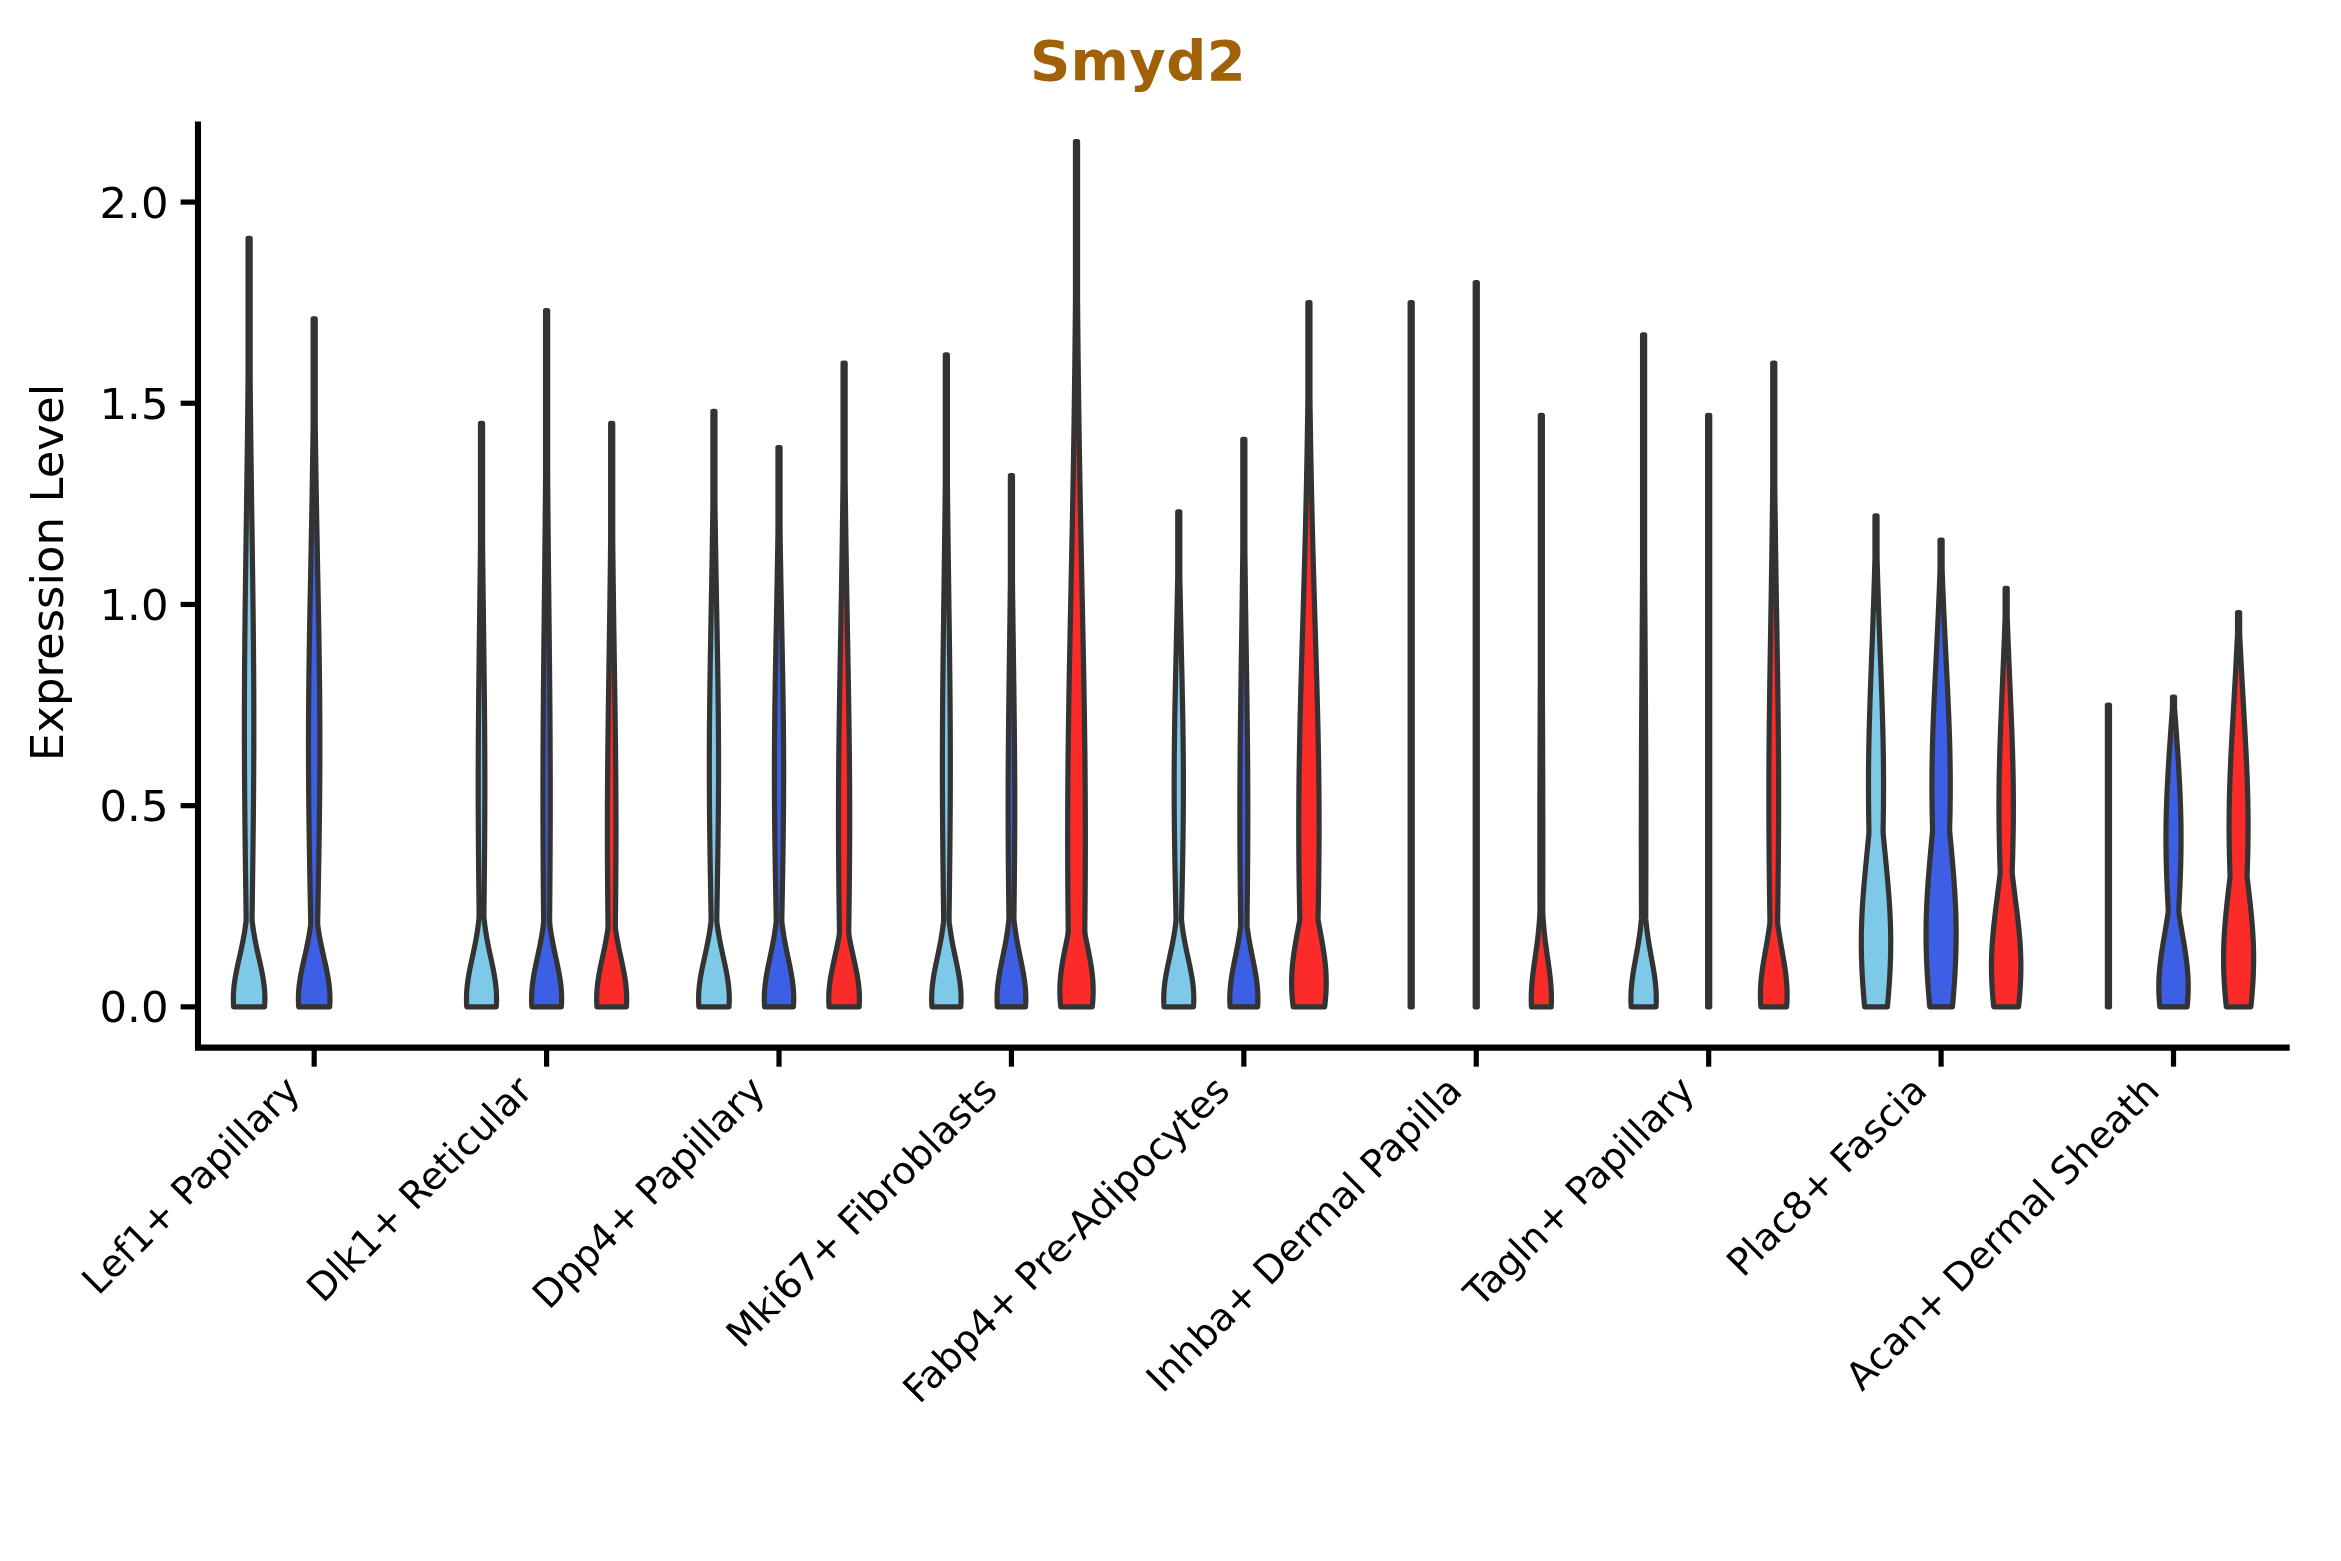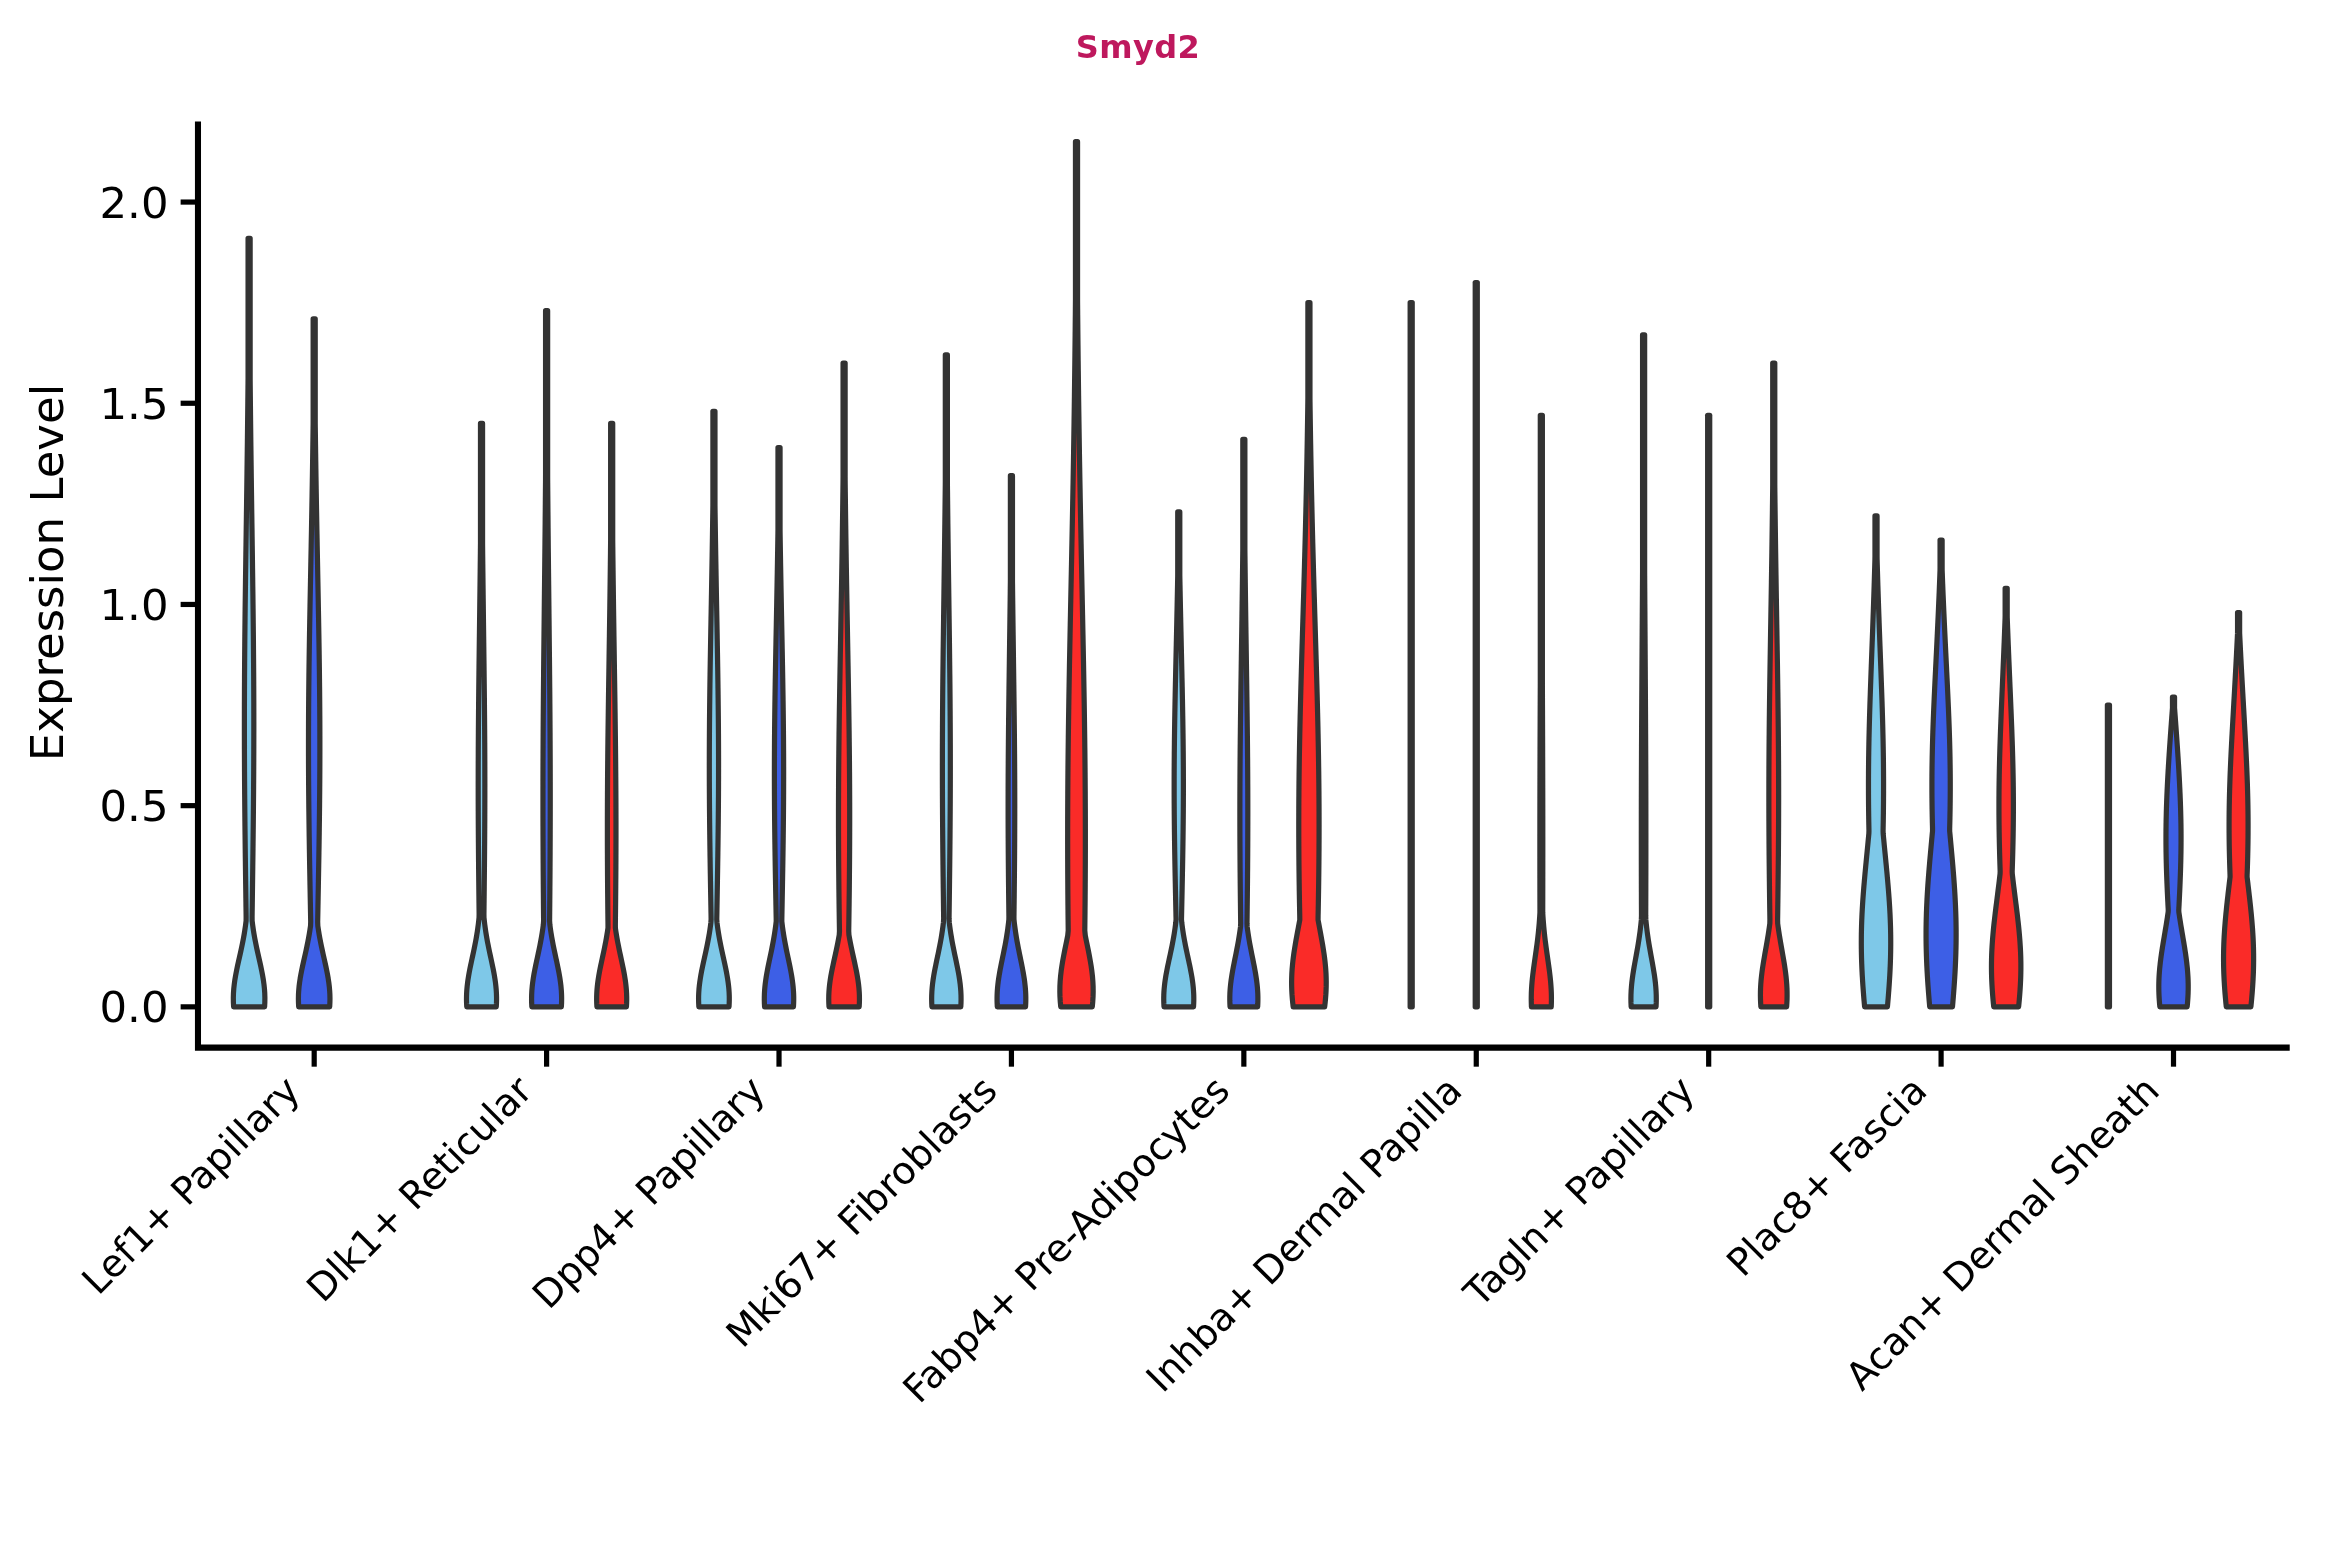--- a/index.html
+++ b/index.html
@@ -18,23 +18,23 @@
     width: 2342px;
     height: 1561px;
     background: #ffffff;
   }
   #plot-title {
     position: absolute;
     left: 0;
     top: 28px;
     width: 2276px;
     text-align: center;
-    font-size: 32px;
+    font-size: 56px;
     font-weight: bold;
-    color: #be185d;
+    color: #a16207;
     letter-spacing: 0.4px;
   }
   #ylabel {
     position: absolute;
     left: -300px;
     top: 546px;
     width: 694px;
     text-align: center;
     font-size: 45px;
     color: #000000;

